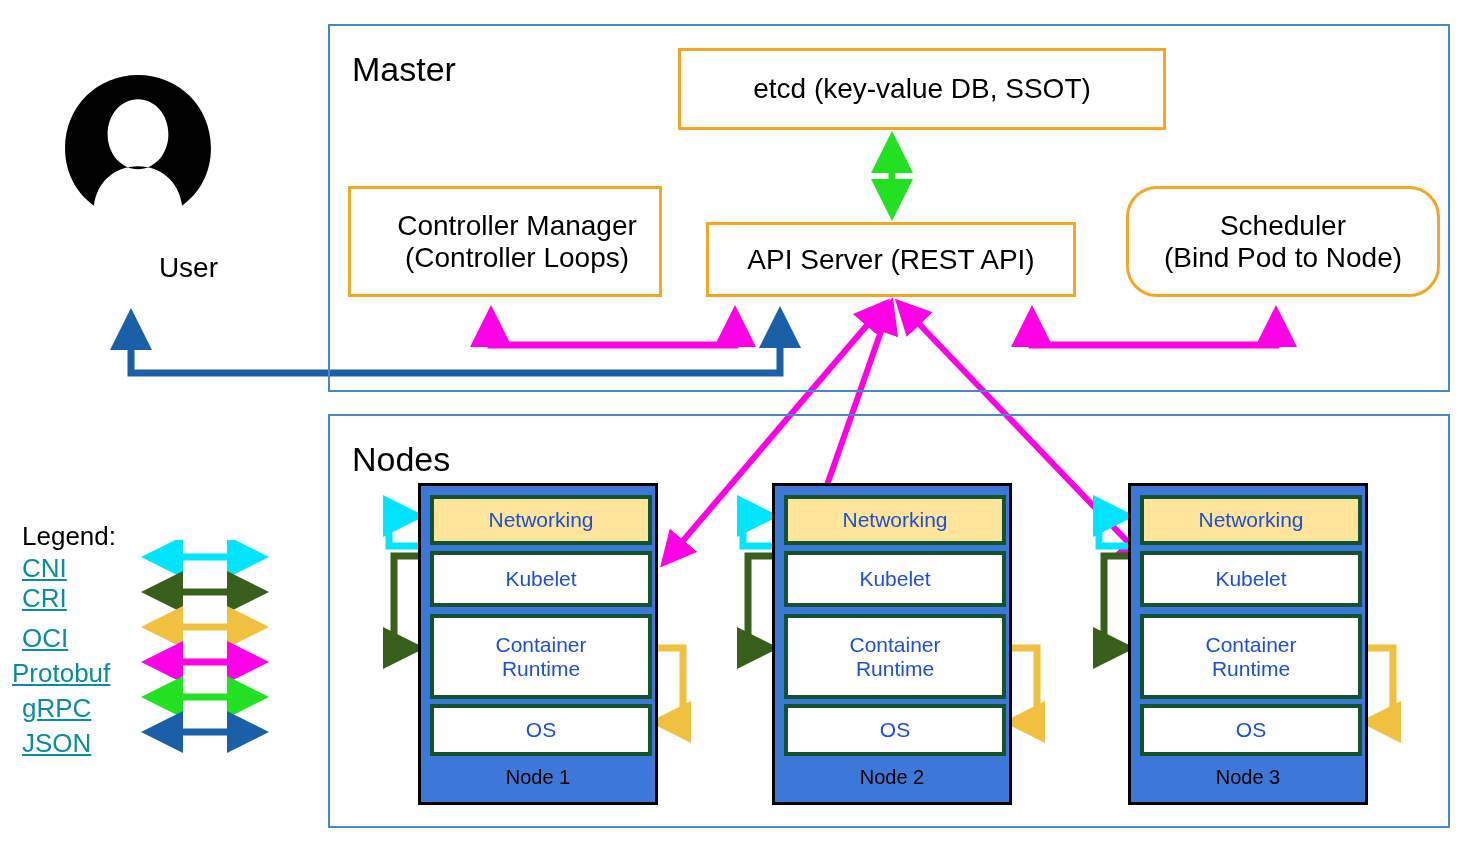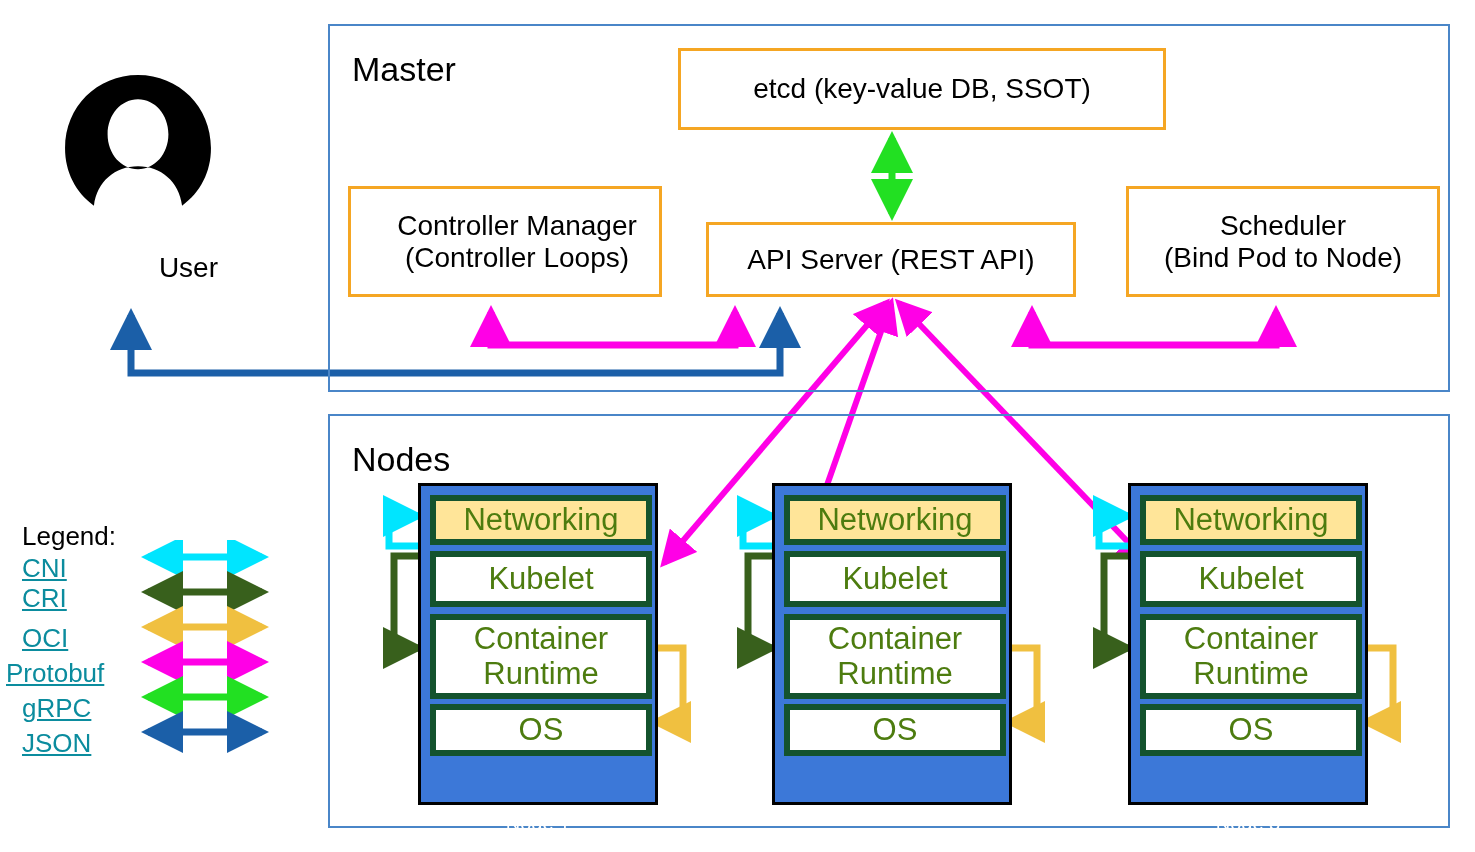--- a/index.html
+++ b/index.html
@@ -53,41 +53,40 @@
   }
   .node-shell {
     position: absolute;
     box-sizing: border-box;
     background: #3c78d8;
     border: 3px solid #000000;
   }
   .node-cell {
     position: absolute;
     box-sizing: border-box;
-    border: 6px solid #14532d;
+    border: 4px solid #14532d;
     background: #ffffff;
     display: flex;
     align-items: center;
     justify-content: center;
     text-align: center;
-    font-size: 31px;
-    color: #4d7c0f;
+    font-size: 21px;
+    color: #1d4ed8;
     line-height: 1.1;
     white-space: pre-line;
   }
   .node-cell.net {
     background: #ffe599;
   }
   .node-name {
     position: absolute;
     width: 100%;
     text-align: center;
-    color: #ffffff;
+    color: #000000;
     font-size: 20px;
-    margin-top: 46px;
   }
   .user-label {
     position: absolute;
     font-size: 28px;
     color: #000000;
     text-align: right;
     width: 160px;
   }
   .legend-title {
     position: absolute;
@@ -185,58 +184,59 @@
   <div class="group-box" style="left:328px;top:24px;width:1122px;height:368px;"></div>
   <div class="group-label" style="left:352px;top:50px;">Master</div>
 
   <div class="box orange-box" style="left:678px;top:48px;width:488px;height:82px;">etcd (key-value DB, SSOT)</div>
 
   <div class="box orange-box" style="left:348px;top:186px;width:314px;height:111px;padding-left:24px;">Controller Manager
 (Controller Loops)</div>
 
   <div class="box orange-box" style="left:706px;top:222px;width:370px;height:75px;">API Server (REST API)</div>
 
-  <div class="box orange-box" style="left:1126px;top:186px;width:314px;height:111px;">Scheduler
+  <div class="box orange-box" style="left:1126px;top:186px;width:314px;height:111px;border-radius:31px;">Scheduler
 (Bind Pod to Node)</div>
 
   <div class="group-box" style="left:328px;top:414px;width:1122px;height:414px;"></div>
   <div class="group-label" style="left:352px;top:440px;">Nodes</div>
 
   <div class="node-shell" style="left:418px;top:483px;width:240px;height:322px;">
     <div class="node-cell net" style="left:9px;top:9px;width:222px;height:50px;">Networking</div>
     <div class="node-cell" style="left:9px;top:65px;width:222px;height:56px;">Kubelet</div>
     <div class="node-cell" style="left:9px;top:128px;width:222px;height:85px;">Container
 Runtime</div>
     <div class="node-cell" style="left:9px;top:218px;width:222px;height:52px;">OS</div>
     <div class="node-name" style="top:280px;">Node 1</div>
   </div>
 
   <div class="node-shell" style="left:772px;top:483px;width:240px;height:322px;">
     <div class="node-cell net" style="left:9px;top:9px;width:222px;height:50px;">Networking</div>
     <div class="node-cell" style="left:9px;top:65px;width:222px;height:56px;">Kubelet</div>
     <div class="node-cell" style="left:9px;top:128px;width:222px;height:85px;">Container
 Runtime</div>
     <div class="node-cell" style="left:9px;top:218px;width:222px;height:52px;">OS</div>
+    <div class="node-name" style="top:280px;">Node 2</div>
   </div>
 
   <div class="node-shell" style="left:1128px;top:483px;width:240px;height:322px;">
     <div class="node-cell net" style="left:9px;top:9px;width:222px;height:50px;">Networking</div>
     <div class="node-cell" style="left:9px;top:65px;width:222px;height:56px;">Kubelet</div>
     <div class="node-cell" style="left:9px;top:128px;width:222px;height:85px;">Container
 Runtime</div>
     <div class="node-cell" style="left:9px;top:218px;width:222px;height:52px;">OS</div>
     <div class="node-name" style="top:280px;">Node 3</div>
   </div>
 
   <div class="legend-title" style="left:22px;top:521px;">Legend:</div>
 
   <div class="legend-item" style="left:22px;top:553px;">CNI</div>
   <div class="legend-item" style="left:22px;top:583px;">CRI</div>
   <div class="legend-item" style="left:22px;top:623px;">OCI</div>
-  <div class="legend-item" style="left:6px;top:658px;">Protobuf</div>
+  <div class="legend-item" style="left:12px;top:658px;">Protobuf</div>
   <div class="legend-item" style="left:22px;top:693px;">gRPC</div>
   <div class="legend-item" style="left:22px;top:728px;">JSON</div>
 
   <svg style="position:absolute;left:140px;top:540px;width:130px;height:215px;" viewBox="0 0 130 215">
     <line x1="8" y1="17" x2="122" y2="17" stroke="#00e5ff" stroke-width="7" marker-end="url(#ah-cyan)" marker-start="url(#ah-cyan-s)"></line>
     <line x1="8" y1="52" x2="122" y2="52" stroke="#38601c" stroke-width="7" marker-end="url(#ah-green)" marker-start="url(#ah-green-s)"></line>
     <line x1="8" y1="87" x2="122" y2="87" stroke="#f0c040" stroke-width="7" marker-end="url(#ah-amber)" marker-start="url(#ah-amber-s)"></line>
     <line x1="8" y1="122" x2="122" y2="122" stroke="#ff00e6" stroke-width="7" marker-end="url(#ah-mag)" marker-start="url(#ah-mag-s)"></line>
     <line x1="8" y1="157" x2="122" y2="157" stroke="#22e022" stroke-width="7" marker-end="url(#ah-lime)" marker-start="url(#ah-lime-s)"></line>
     <line x1="8" y1="192" x2="122" y2="192" stroke="#1b5fa8" stroke-width="7" marker-end="url(#ah-blue)" marker-start="url(#ah-blue-s)"></line>

